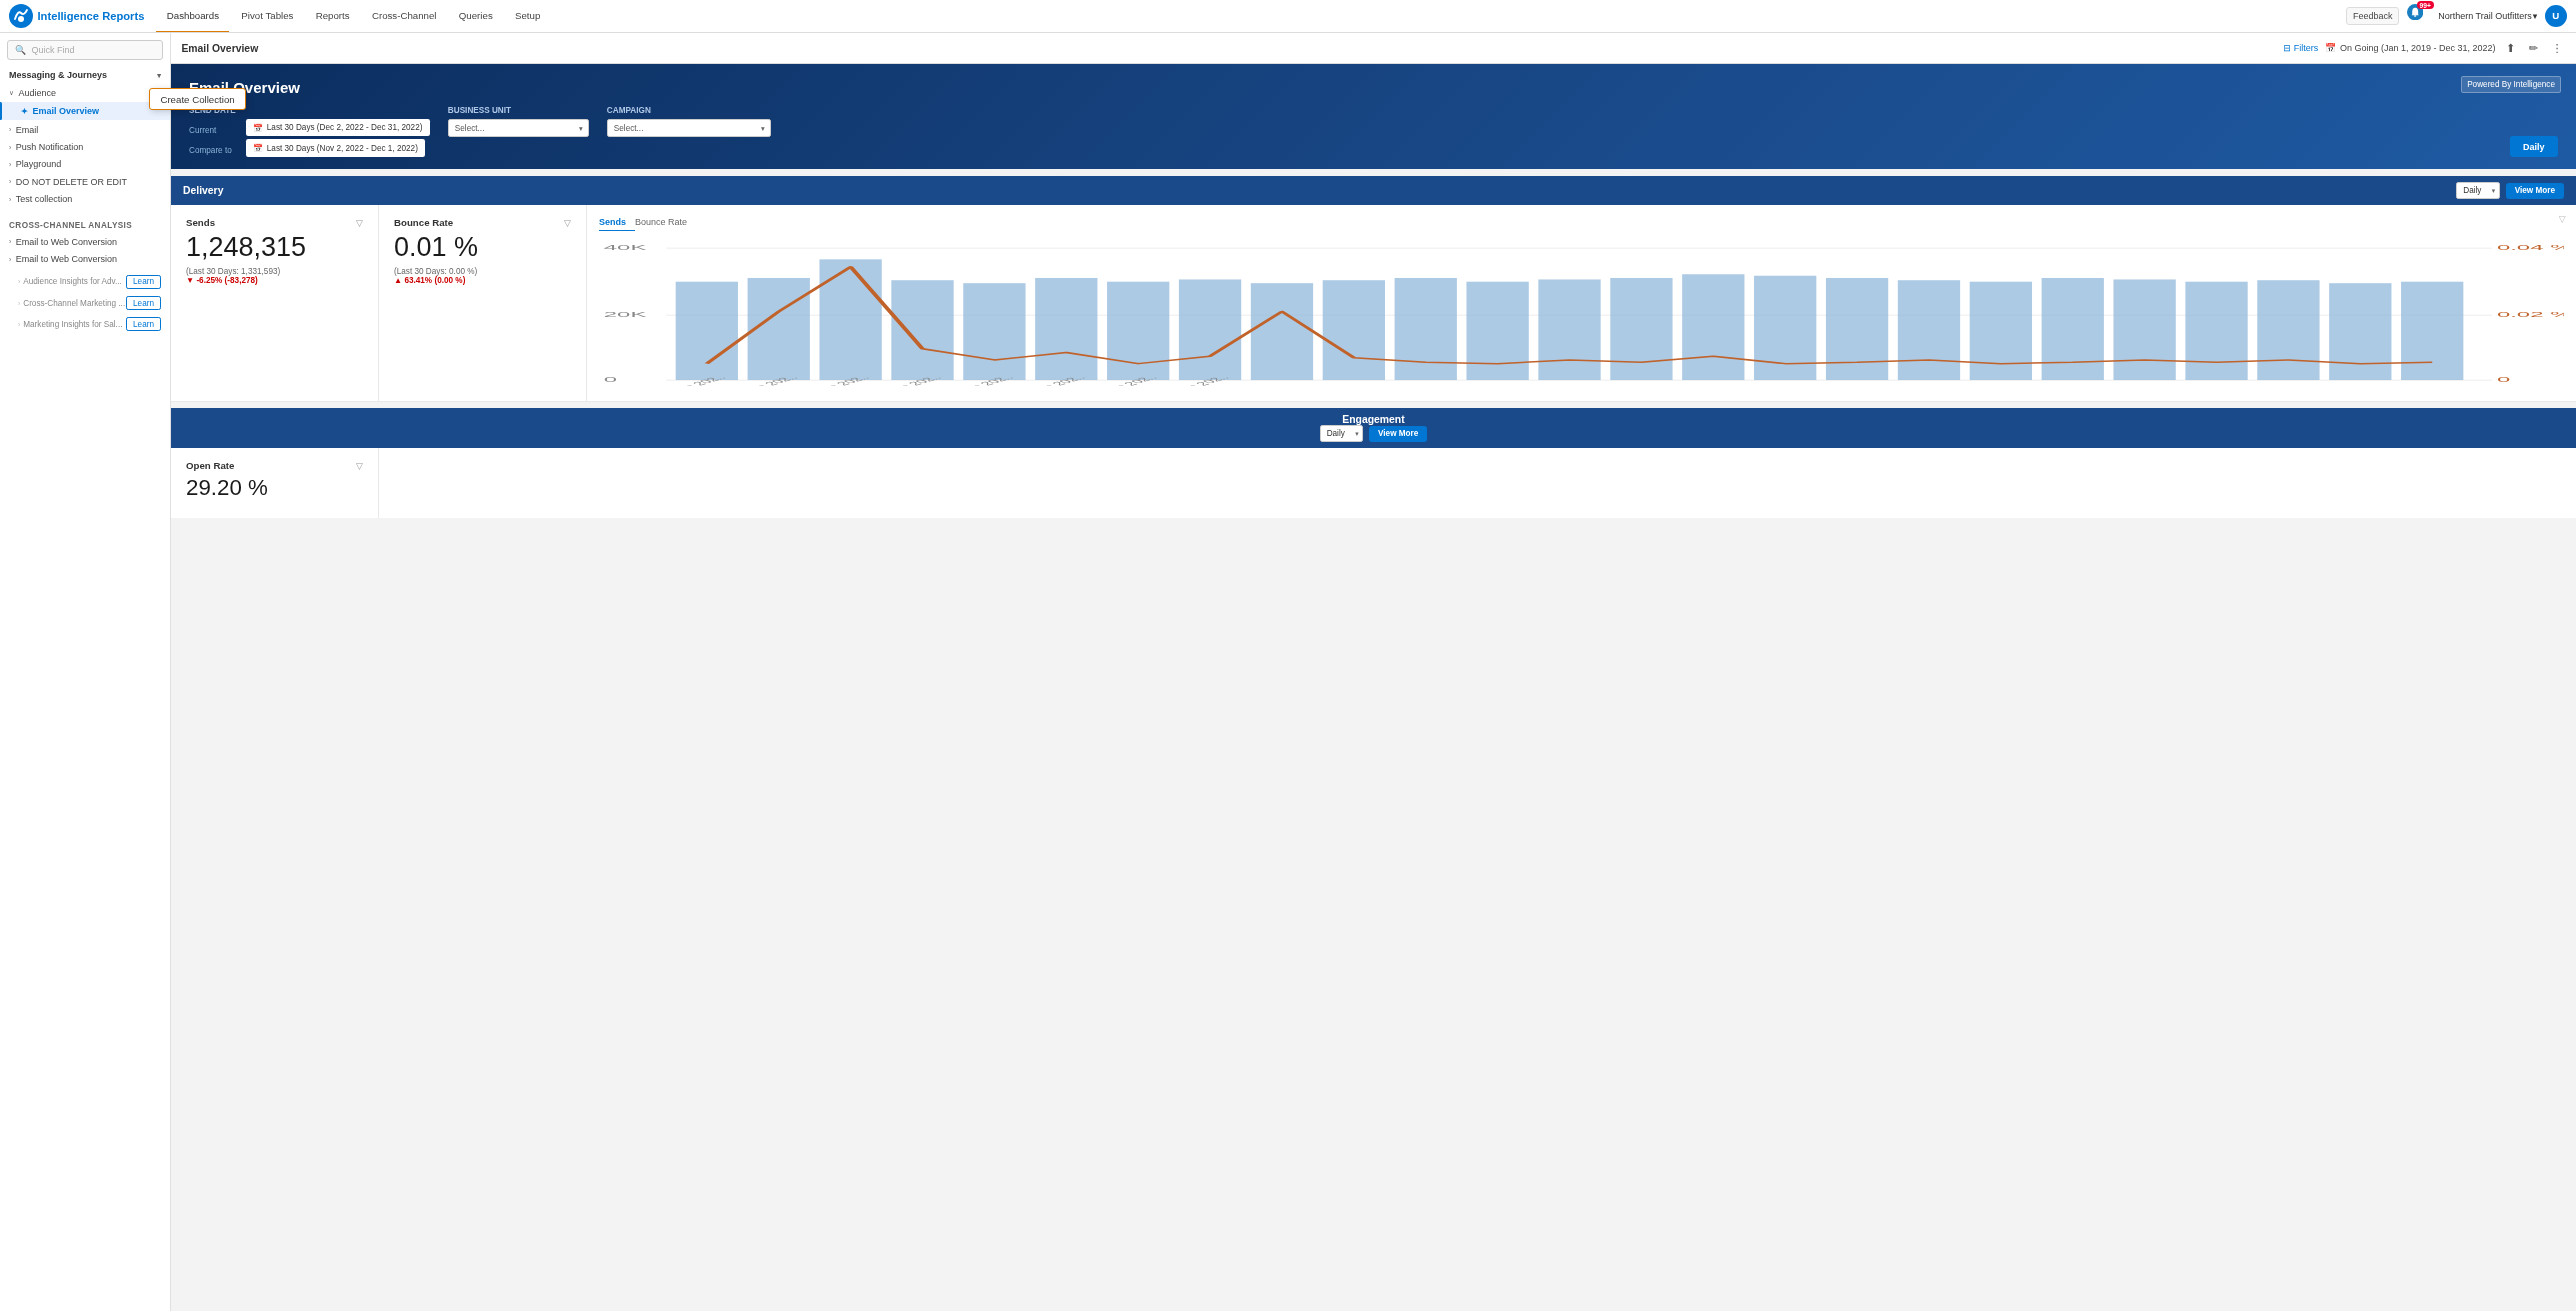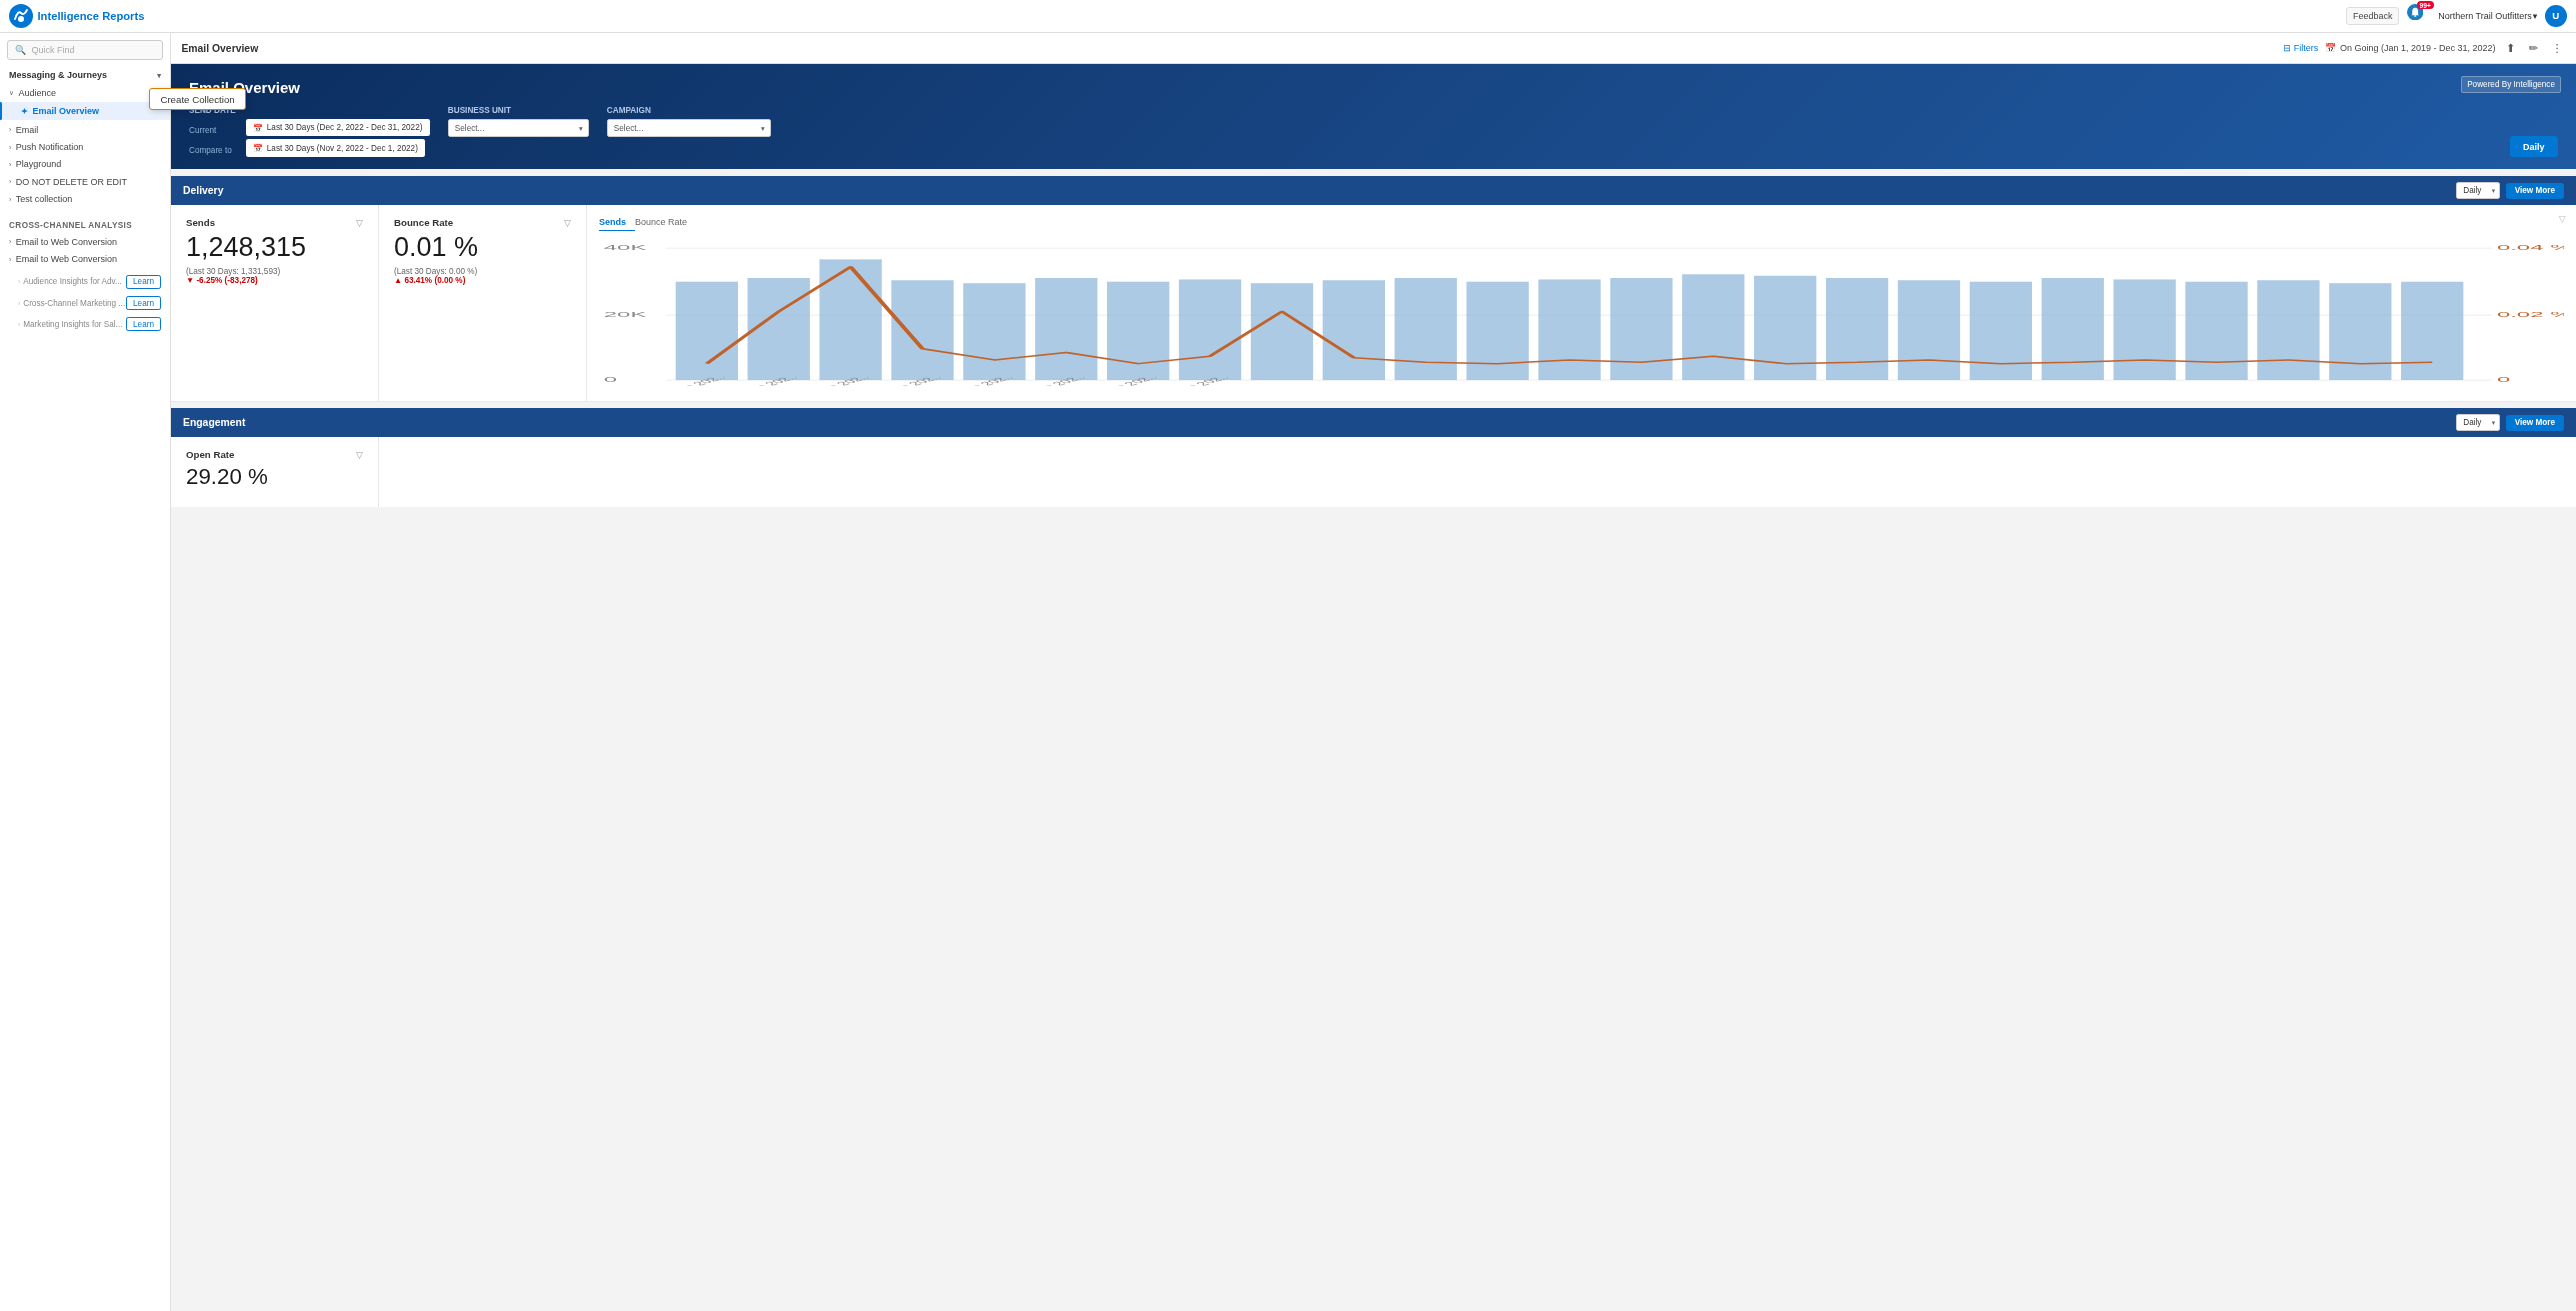--- a/index.html
+++ b/index.html
@@ -219,20 +219,28 @@
 <body>
 
 <div class="top-nav">
   <div class="top-nav-logo">
     <svg viewBox="0 0 32 32" fill="none" xmlns="http://www.w3.org/2000/svg">
       <circle cx="16" cy="16" r="16" fill="#0176d3"></circle>
       <path d="M8 20 Q12 8 16 12 Q20 16 24 8" stroke="#fff" stroke-width="2.5" fill="none" stroke-linecap="round"></path>
       <circle cx="16" cy="20" r="4" fill="#fff"></circle>
     </svg>
     <span class="top-nav-logo-text">Intelligence Reports</span>
+  </div>
+  <div class="top-nav-tabs">
+    <div class="top-nav-tab active">Dashboards</div>
+    <div class="top-nav-tab">Pivot Tables</div>
+    <div class="top-nav-tab">Reports</div>
+    <div class="top-nav-tab">Cross-Channel</div>
+    <div class="top-nav-tab">Queries</div>
+    <div class="top-nav-tab">Setup</div>
   </div>
   <div class="top-nav-right">
     <button class="feedback-btn">Feedback</button>
     <div class="notif-badge">
       <svg width="16.4" height="16.4" viewBox="0 0 22 22">
           <circle cx="11" cy="11" r="11" fill="#1a7fc1"></circle>
           <path d="M11 5 C8 5 7 8 7 10 L7 14 L6 15 L16 15 L15 14 L15 10 C15 8 14 5 11 5Z" fill="#fff"></path>
           <rect x="9.5" y="15" width="3" height="2" rx="1" fill="#fff"></rect>
         </svg>
       <span class="notif-badge-circle">99+</span>
@@ -487,21 +495,21 @@
               <text x="122" y="210" font-size="7" fill="#888" transform="rotate(-45,122,210)">Dec 202..</text>
               <text x="152" y="210" font-size="7" fill="#888" transform="rotate(-45,152,210)">Dec 202..</text>
               <text x="182" y="210" font-size="7" fill="#888" transform="rotate(-45,182,210)">Dec 202..</text>
               <text x="212" y="210" font-size="7" fill="#888" transform="rotate(-45,212,210)">Dec 202..</text>
               <text x="242" y="210" font-size="7" fill="#888" transform="rotate(-45,242,210)">Dec 202..</text>
             </svg>
           </div>
         </div>
       </div>
 
-      <div class="section-header" style="margin-top:6px;">
+      <div class="section-header" style="margin-top:6px;flex-direction:column;">
         <span class="section-header-title">Engagement</span>
         <div class="section-header-right">
           <div class="daily-select-wrap">
             <select class="daily-select">
               <option>Daily</option>
             </select>
           </div>
           <button class="view-more-btn">View More</button>
         </div>
       </div>

